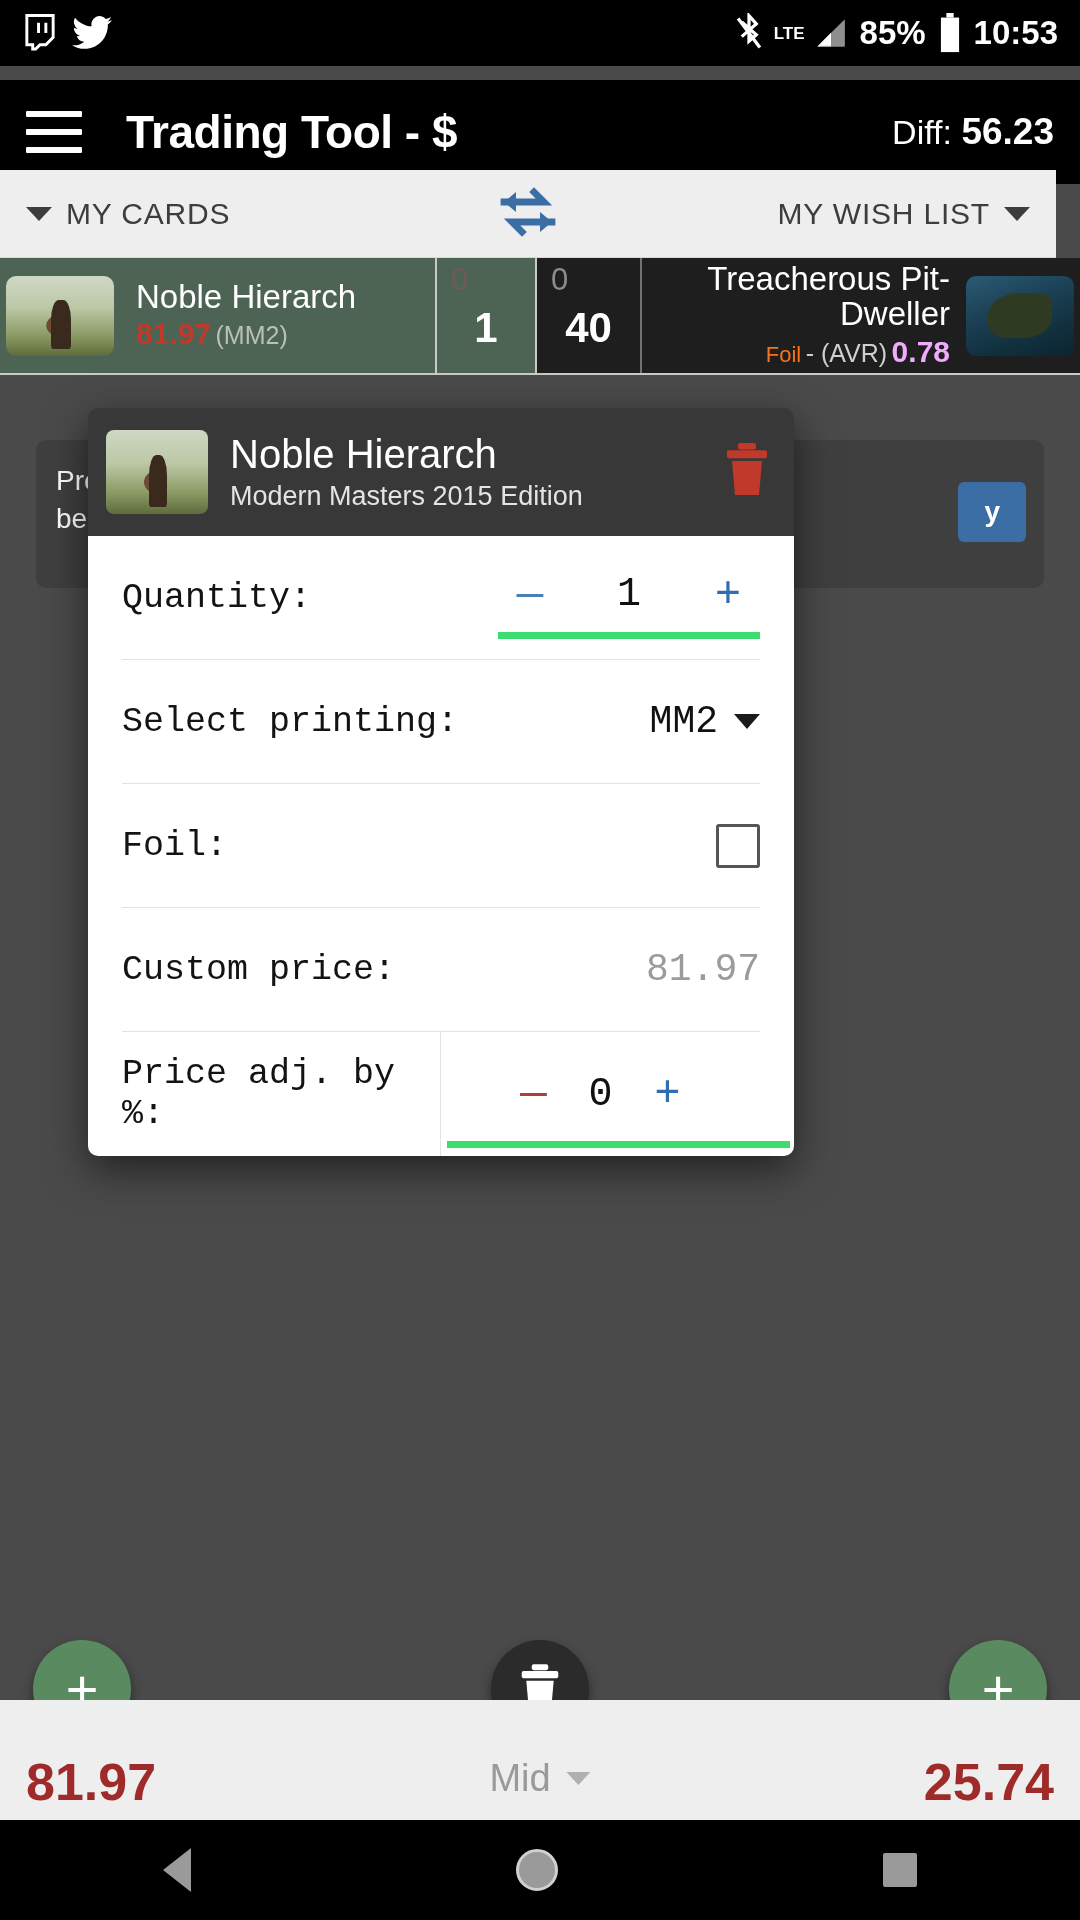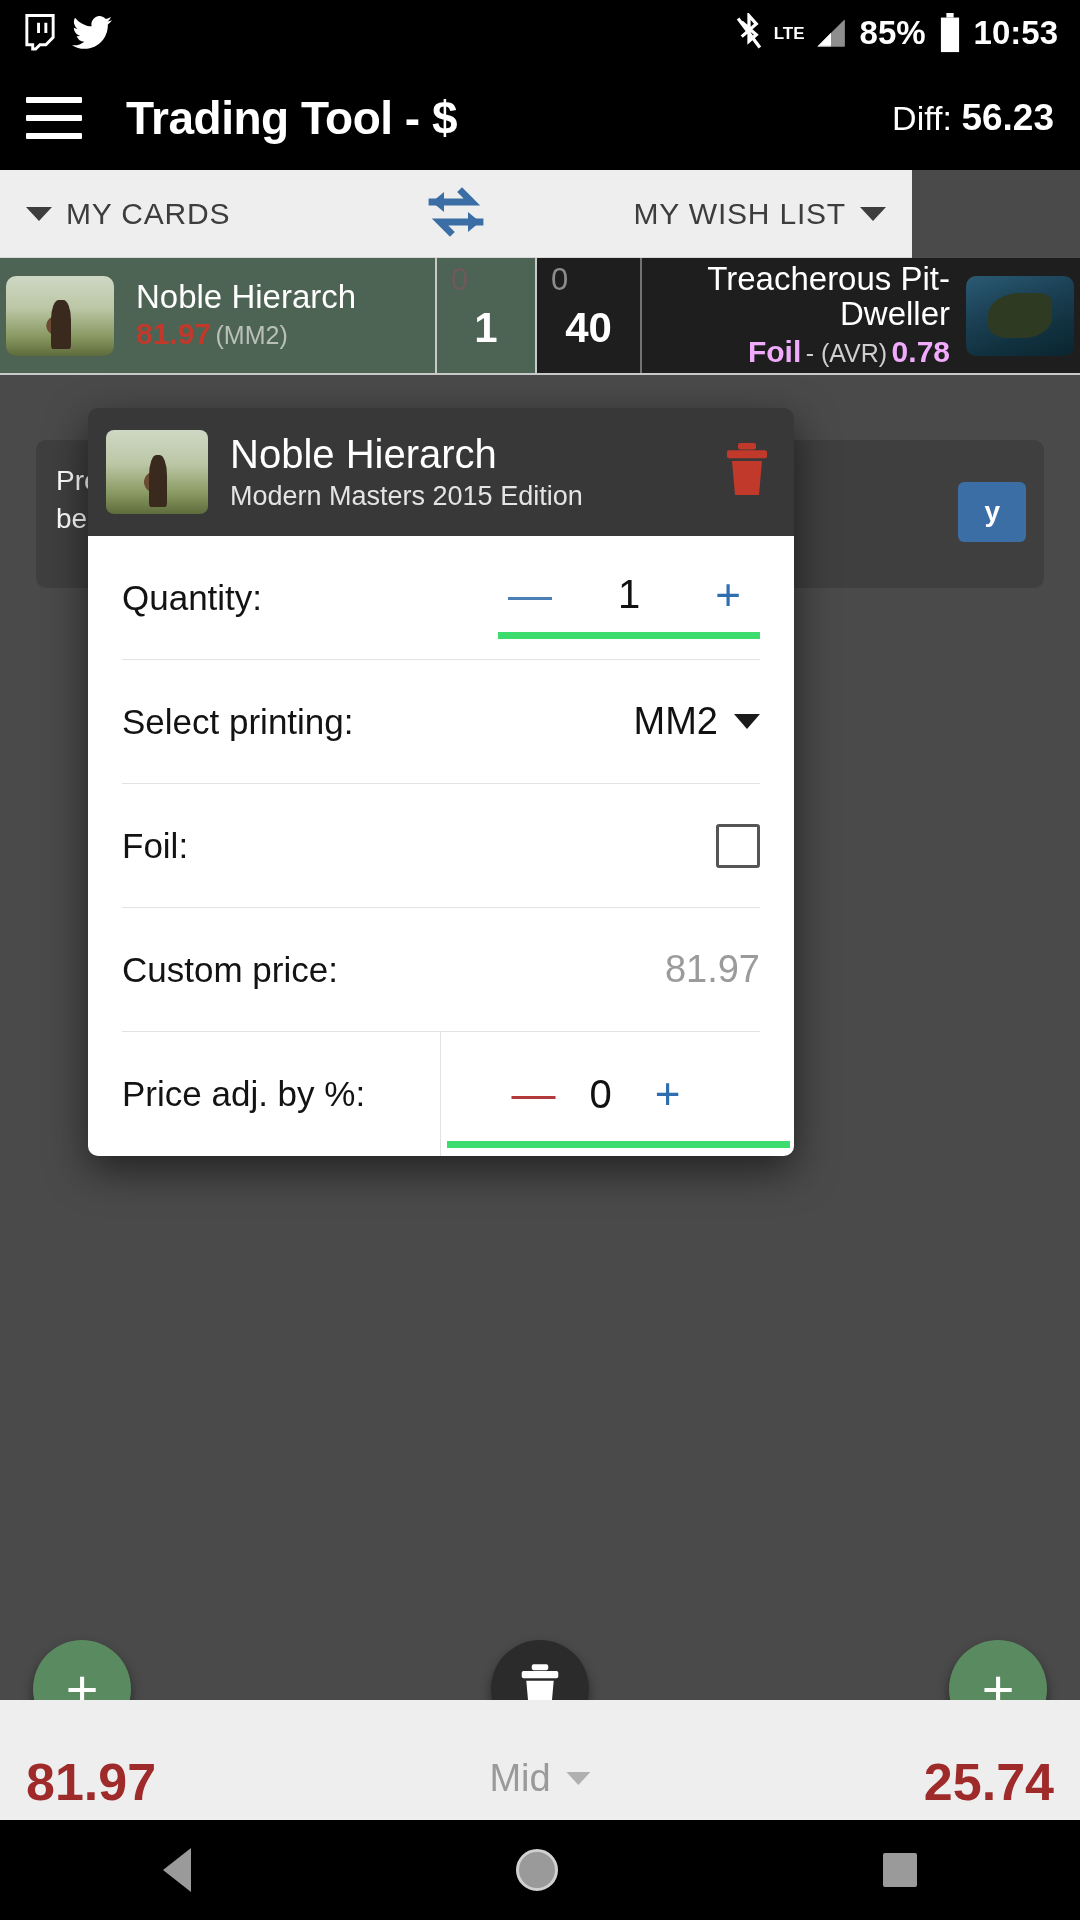--- a/index.html
+++ b/index.html
@@ -18,33 +18,33 @@
     display: flex; align-items: center; padding: 0 22px;
   }
   .sb-left { display: flex; align-items: center; gap: 14px; }
   .sb-right { margin-left: auto; display: flex; align-items: center; gap: 12px; }
   .sb-icon { display: inline-flex; align-items: center; justify-content: center; }
   .sb-text { font-size: 33px; font-weight: bold; letter-spacing: 0px; }
   .lte-label { font-size: 17px; font-weight: bold; line-height: 1; margin-right: -3px; }
 
   
   .appbar {
-    position: absolute; top: 66px; left: 0; width: 1080px; height: 104px;
+    position: absolute; top: 80px; left: 0; width: 1080px; height: 104px;
     background: #000; color: #fff; display: flex; align-items: center; padding: 0 26px;
   }
   .hamburger { width: 56px; height: 42px; display: flex; flex-direction: column; justify-content: space-between; cursor: pointer; }
   .hamburger span { display: block; height: 6px; background: #fff; border-radius: 1px; }
   .app-title { font-size: 46px; font-weight: bold; margin-left: 44px; letter-spacing: -0.5px; }
   .diff { margin-left: auto; font-size: 34px; }
   .diff .lbl { font-weight: normal; }
   .diff .val { font-weight: bold; font-size: 37px; }
 
   
   .tabbar {
-    position: absolute; top: 170px; left: 0; width: 912px; height: 88px;
+    position: absolute; top: 170px; left: 0; width: 1056px; height: 88px;
     background: #eeeeee; display: flex; align-items: center; border-bottom: 1px solid #d8d8d8;
   }
   .tab { display: flex; align-items: center; gap: 14px; color: #3d3d3d; font-size: 30px; letter-spacing: 0.8px; }
   .tab-left { padding-left: 26px; }
   .tab-right { margin-left: auto; padding-right: 26px; }
   .caret-d { width: 0; height: 0; border-left: 13px solid transparent; border-right: 13px solid transparent; border-top: 14px solid #3d3d3d; }
   .swap-icon { position: absolute; left: 50%; transform: translateX(-50%); }
 
   
   .cardstrip { position: absolute; top: 258px; left: 0; width: 1080px; height: 117px; display: flex; border-bottom: 2px solid #c9c9c9; }
@@ -59,21 +59,21 @@
       radial-gradient(ellipse at 48% 62%, #6b4b33 0%, #6b4b33 14%, transparent 15%),
       linear-gradient(180deg, #cfd8c4 0%, #bcc7a6 40%, #8a9a63 75%, #5e6b3c 100%); }
   .thumb.nh:after { content:""; position:absolute; left:42%; top:30%; width:18%; height:62%; background:#3a2a1d; border-radius:40% 40% 10% 10%; }
   .thumb.tpd { background: linear-gradient(160deg, #2a5b74 0%, #1d4358 35%, #11313f 70%, #0b2430 100%); }
   .thumb.tpd:after { content:""; position:absolute; left:20%; top:22%; width:60%; height:56%; background:#2f3a22; border-radius:50% 20% 45% 30%; }
 
   .cname { color: #fff; font-size: 33px; line-height: 1.05; }
   .cinfo { margin-top: 3px; }
   .cprice { color: #c0392b; font-size: 30px; font-weight: bold; }
   .cset { color: #b9c1b6; font-size: 25px; }
-  .cfoil { color: #f0abfc; font-weight: bold; font-size: 30px; }
+  .cfoil { color: #f97316; font-weight: normal; font-size: 22px; }
   .cavr { color: #cfcfcf; font-size: 25px; text-align: right; }
   .cprice-r { color: #f0abfc; font-size: 30px; font-weight: bold; }
   .leftblock { margin-left: 22px; }
   .rightblock { flex: 1; text-align: right; margin-right: 16px; }
   .qty-small { position: absolute; top: 4px; font-size: 31px; color: #6b6b6b; }
   .cc-qty-a .qty-small { left: 14px; color: #6e5a5a; }
   .cc-qty-b .qty-small { left: 14px; color: #8c8c8c; }
   .qty-big { color: #fff; font-size: 42px; font-weight: bold; margin-top: 24px; }
 
   
@@ -88,21 +88,21 @@
   
   .dialog { position: absolute; left: 88px; top: 408px; width: 706px;
             border-radius: 10px; overflow: hidden; box-shadow: 0 14px 40px rgba(0,0,0,.55); }
   .dlg-head { background: #383838; padding: 22px 18px; display: flex; align-items: center; }
   .dlg-thumb { width: 102px; height: 84px; border-radius: 8px; flex: 0 0 auto; }
   .dlg-titles { margin-left: 22px; flex: 1; }
   .dlg-title { color: #fff; font-size: 40px; line-height: 1.1; }
   .dlg-sub { color: #e4e4e4; font-size: 27px; margin-top: 5px; }
   .trash { flex: 0 0 auto; margin-right: 6px; }
 
-  .dlg-body { background: #fff; padding: 0 34px; }
+  .dlg-body { background: #fff; padding: 0 34px; font-family: Liberation Mono, monospace; }
   .row { display: flex; align-items: center; min-height: 124px; border-bottom: 1px solid #e3e3e3; position: relative; }
   .row:last-child { border-bottom: none; }
   .row-label { font-size: 35px; color: #131313; }
   .row-right { margin-left: auto; display: flex; align-items: center; }
 
   .stepper { display: flex; align-items: center; justify-content: space-between;
              width: 262px; position: relative; padding-bottom: 6px; }
   .stepper.underline:after { content: ""; position: absolute; left: 0; right: 0; bottom: -16px; height: 7px; background: #3ddc6e; }
   .st-btn { font-size: 44px; font-weight: 400; width: 64px; text-align: center; line-height: 1; cursor: pointer; }
   .st-minus-blue { color: #4a7fb5; }

